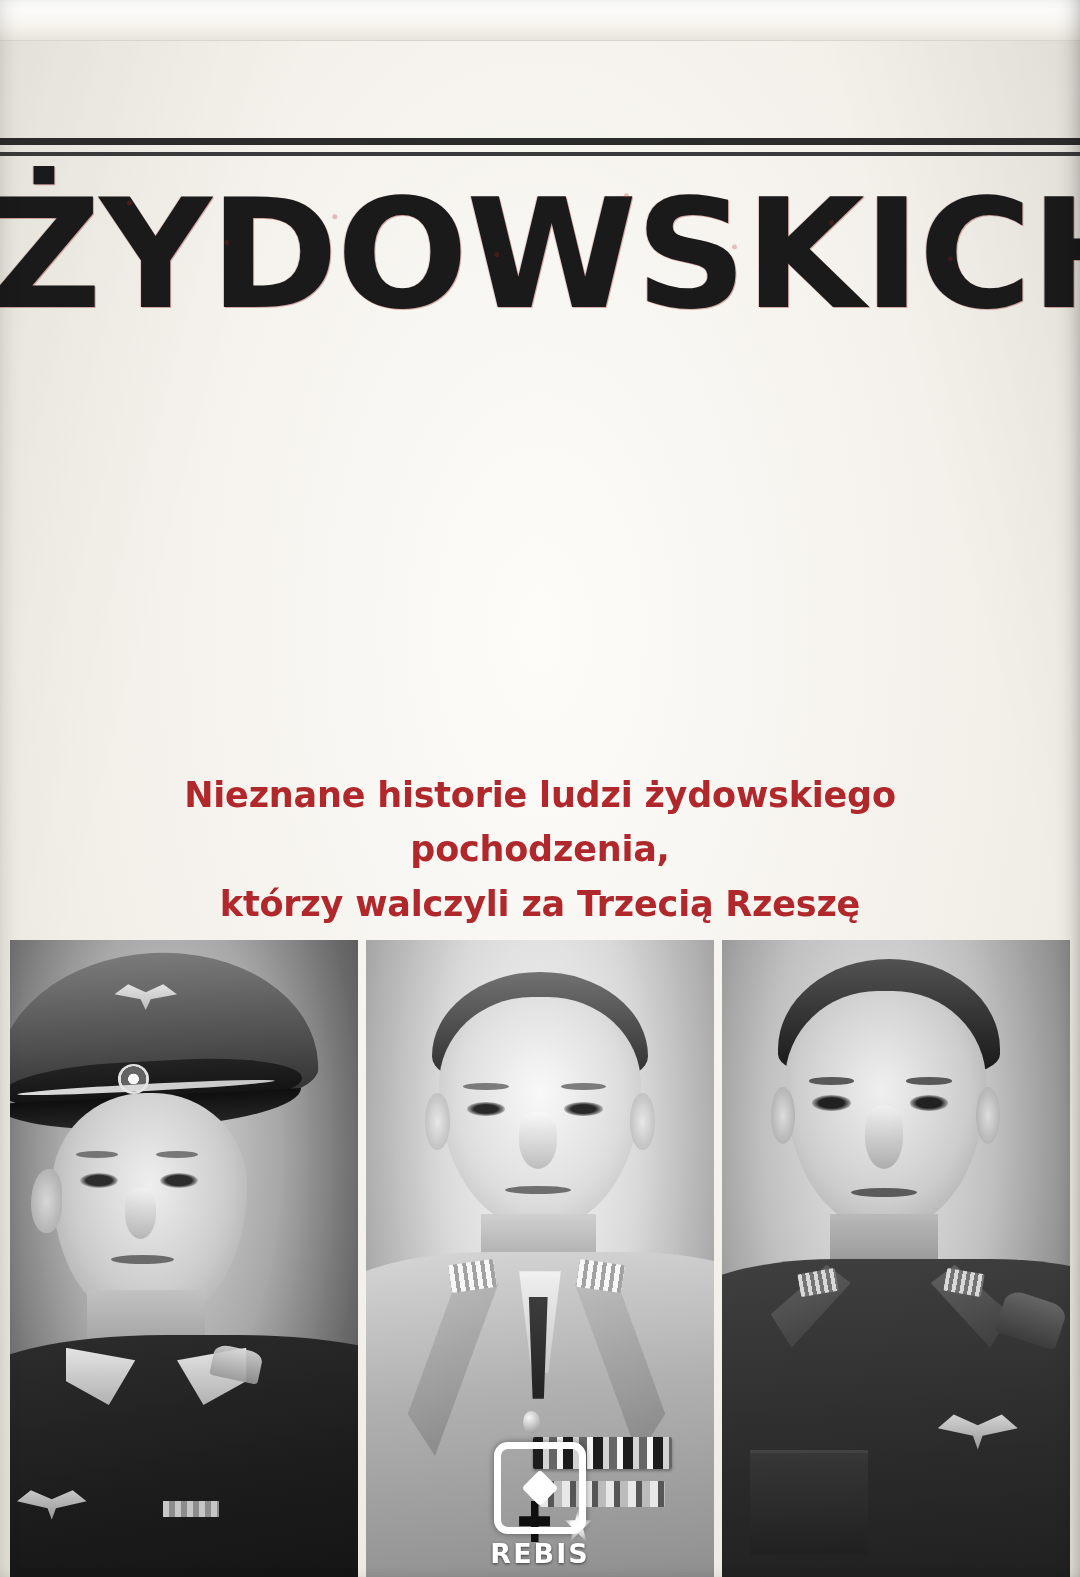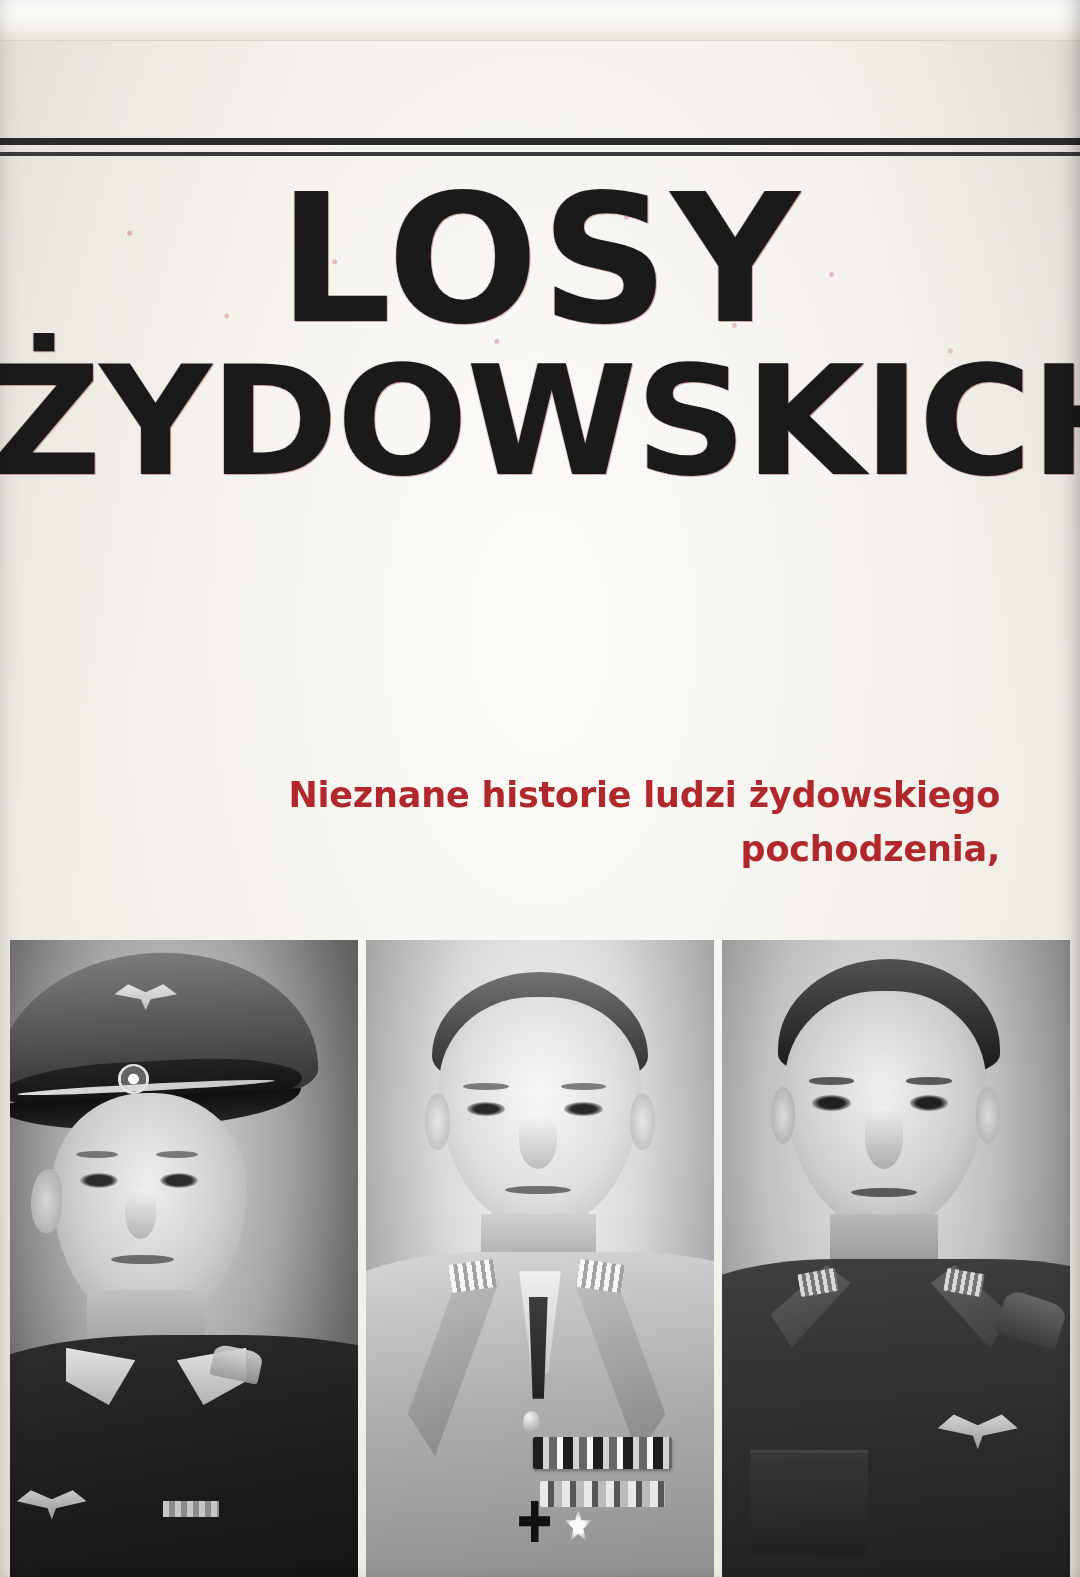--- a/index.html
+++ b/index.html
@@ -118,21 +118,21 @@
       radial-gradient(circle at 68% 47%, rgba(178,34,34,0.45) 0 2px, transparent 3px),
       radial-gradient(circle at 88% 55%, rgba(178,34,34,0.4) 0 2px, transparent 3px);
   }
 
   
   .subtitle {
     position: absolute;
     top: 768px;
     left: 80px;
     right: 80px;
-    text-align: right;
+    text-align: center;
     color: #b0282b;
     font-family: "DejaVu Sans", sans-serif;
     font-weight: bold;
     font-size: 35px;
     line-height: 1.55;
     letter-spacing: -0.2px;
   }
 
   
   .photo-strip {
@@ -704,27 +704,27 @@
 
 <div class="cover">
 
   <div class="paper-texture"></div>
   <div class="top-edge"></div>
 
   <div class="band-rule top"></div>
   <div class="band-rule bottom"></div>
 
   <div class="title-block">
-    <div class="title-line l1">LOSY</div>
     <div class="title-line l2">ŻYDOWSKICH</div>
     <div class="speckle"></div>
   </div>
 
   <div class="subtitle">
     <div>Nieznane historie ludzi żydowskiego pochodzenia,</div>
+    <div>którzy walczyli za Trzecią Rzeszę</div>
   </div>
 
   <div class="photo-strip">
 
     <div class="photo p1">
       <div class="cap"></div>
       <div class="cap-eagle"></div>
       <div class="cap-band"></div>
       <div class="cap-cockade"></div>
       <div class="cap-cord"></div>
@@ -792,15 +792,19 @@
       <div class="tab-l"></div>
       <div class="tab-r"></div>
       <div class="shoulder"></div>
       <div class="breast-eagle"></div>
       <div class="pocket"></div>
 
     </div>
 
   </div>
 
+  <div class="publisher">
+    <div class="logo-mark"></div>
+    <div class="logo-text">REBIS</div>
+  </div>
 
   <div class="edge-shadow"></div>
 </div>
 
 </body></html>

